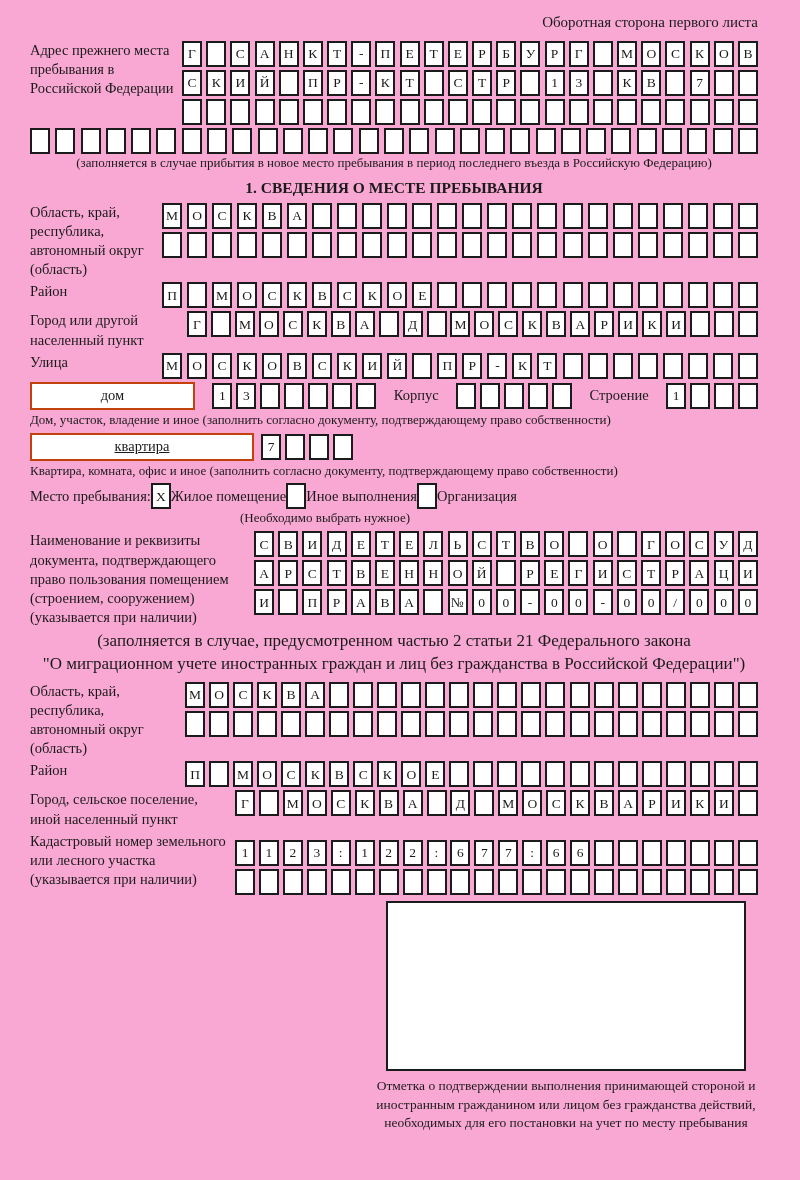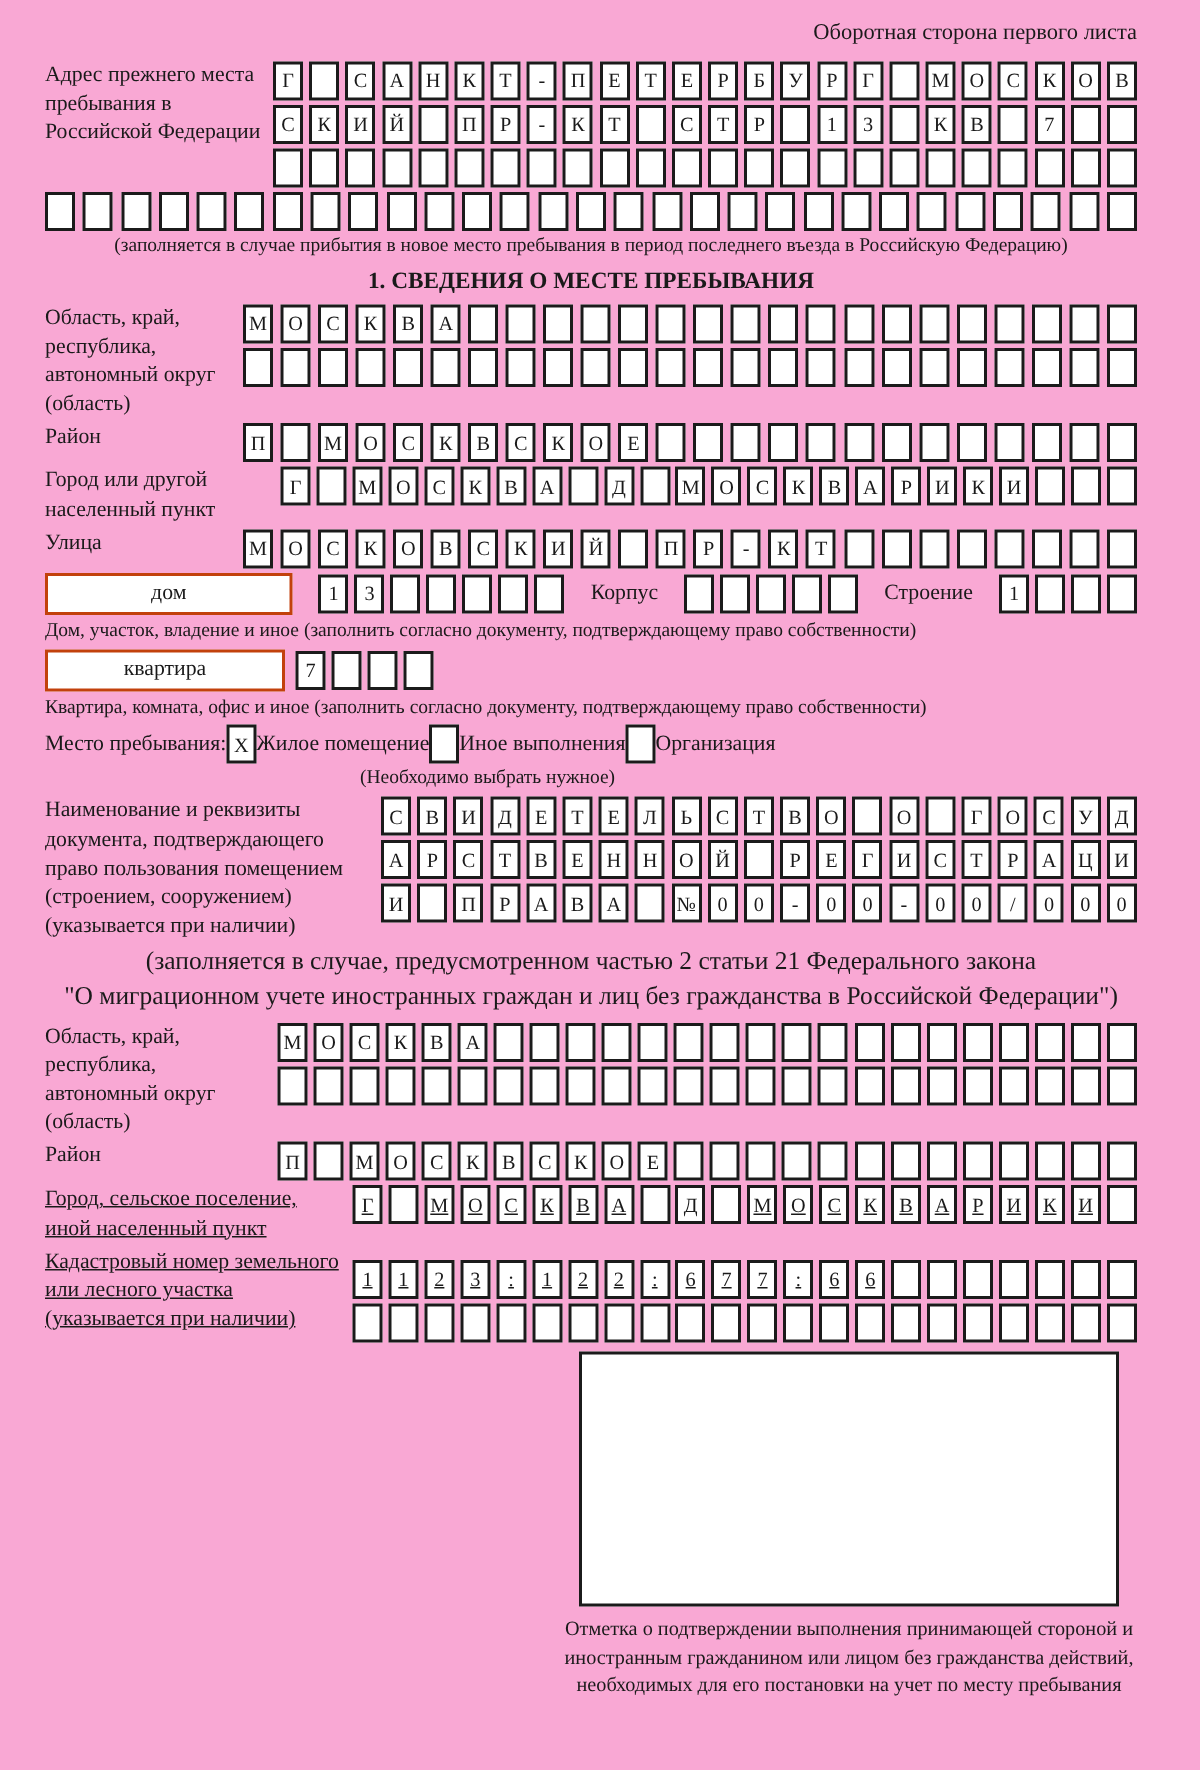--- a/index.html
+++ b/index.html
@@ -8,21 +8,21 @@
     padding:14px 42px 0 30px;background:#f9a8d4;color:#1a1a1a;
     font-family:"Liberation Serif","DejaVu Serif",serif;
     overflow:hidden;position:relative;
   }
   .hdr-note{text-align:right;font-size:15px;margin-bottom:10px;}
   .frow{display:grid;margin-bottom:3px;}
   .cols-addr{grid-template-columns:152px 1fr;}
   .cols-s2{grid-template-columns:132px 1fr;}
   .cols-doc{grid-template-columns:224px 1fr;}
   .cols-f1{grid-template-columns:155px 1fr;}
-  .cols-f2{grid-template-columns:205px 1fr;text-decoration:underline;}
+  .cols-f2{grid-template-columns:205px 1fr;}
   .flabel{font-size:14.5px;line-height:1.32;padding-right:4px;}
   .cells{display:flex;justify-content:space-between;}
   .cells + .cells{margin-top:3px;}
   .cell{
     flex:0 0 20px;height:26px;border:2px solid #1b1b1b;box-sizing:border-box;
     display:flex;align-items:center;justify-content:center;
     font-size:13.5px;line-height:1;background:#fff;
   }
   .cells-inline{display:flex;gap:4px;justify-content:flex-start;}
   .caption{font-size:13px;line-height:1.3;margin:1px 0 4px 0;}
@@ -341,21 +341,21 @@
     <div class="cells-inline">
         <span class="cell">1</span>
         <span class="cell"></span>
         <span class="cell"></span>
         <span class="cell"></span>
       </div>
   </div>
   <div class="caption">Дом, участок, владение и иное (заполнить согласно документу, подтверждающему право собственности)</div>
 
   <div class="apt-row">
-    <div class="widebox" style="width:160px;">квартира</div>
+    <div class="widebox" style="width:224px;text-decoration:underline;">квартира</div>
     <div class="cells-inline">
         <span class="cell">7</span>
         <span class="cell"></span>
         <span class="cell"></span>
         <span class="cell"></span>
       </div>
   </div>
   <div class="caption">Квартира, комната, офис и иное (заполнить согласно документу, подтверждающему право собственности)</div>
 
   <div class="check-row">

